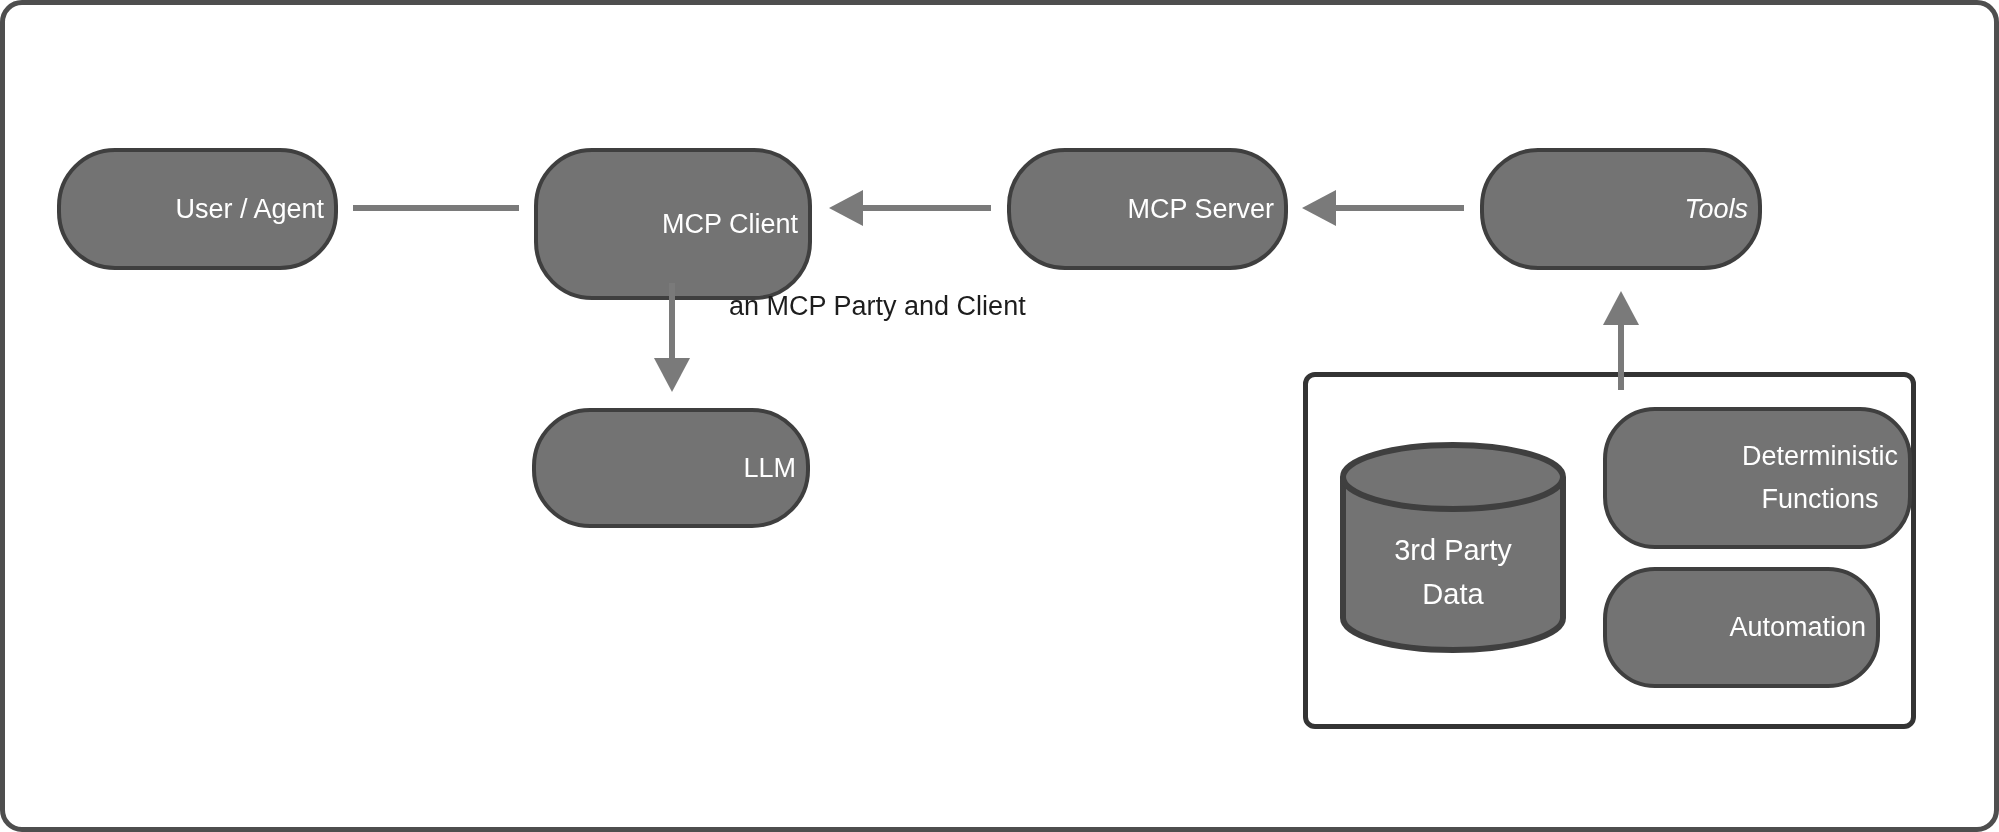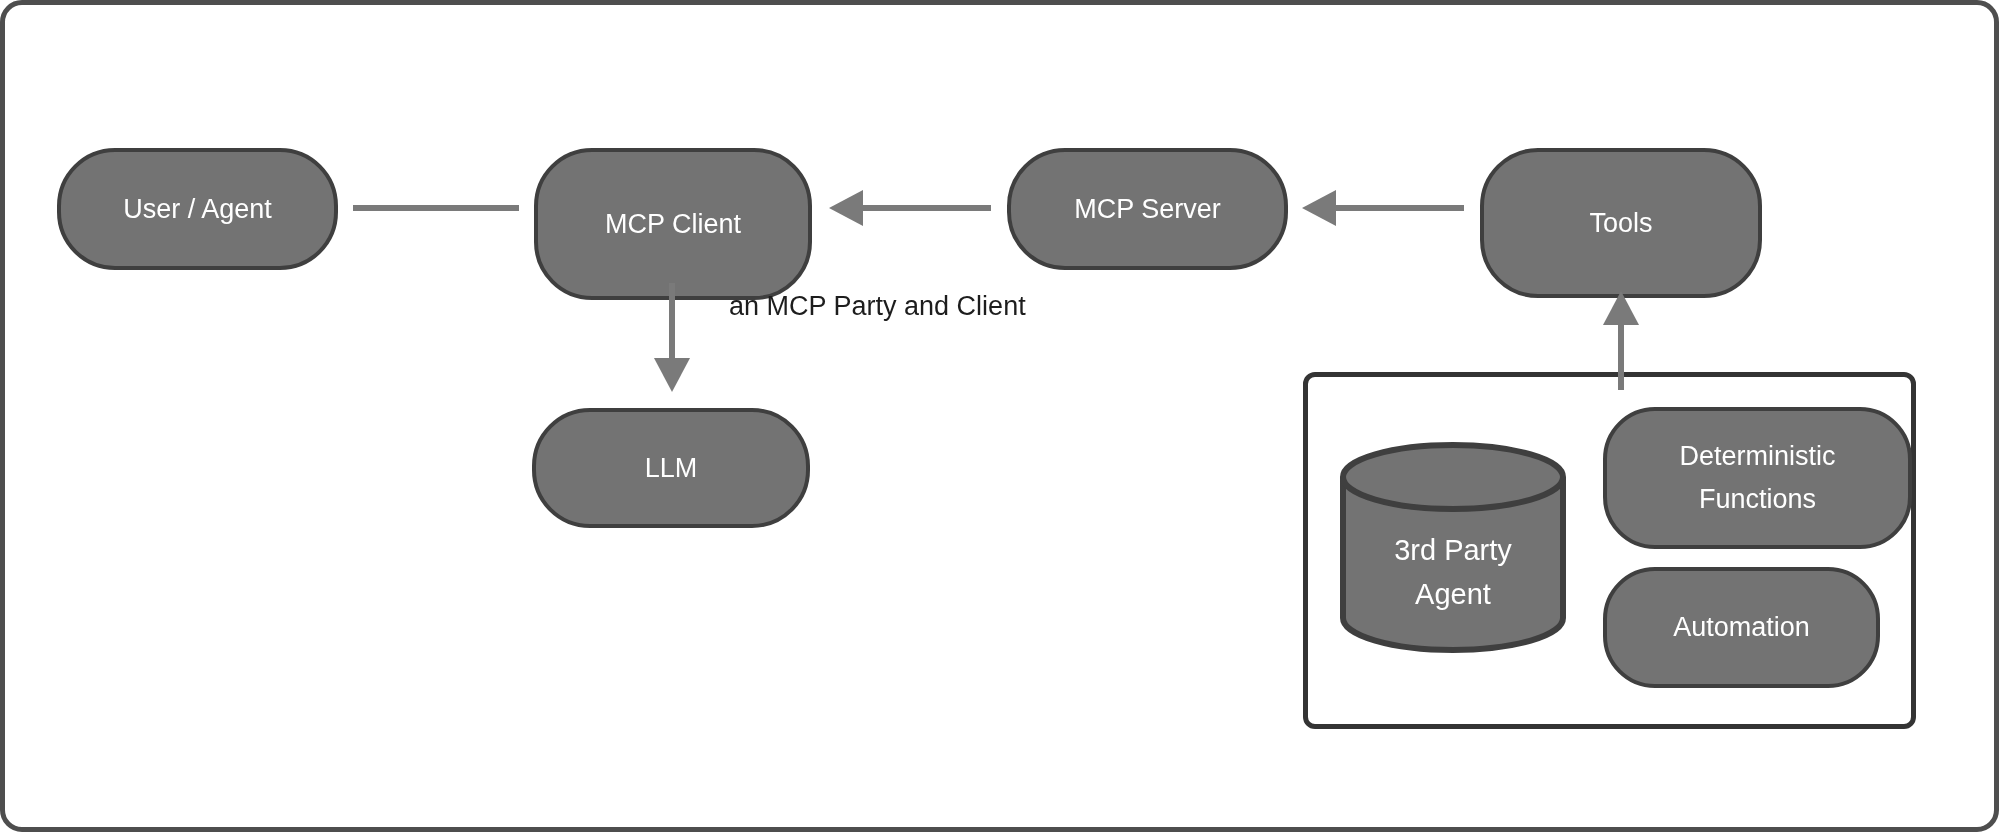--- a/index.html
+++ b/index.html
@@ -27,21 +27,21 @@
     position: absolute;
     box-sizing: border-box;
     background: var(--node-fill, #737373);
     border: 4px solid var(--node-border, #3f3f3f);
     border-radius: 58px;
     color: var(--node-text, #ffffff);
     font-size: 27px;
     line-height: 43px;
     display: flex;
     align-items: center;
-    justify-content: center;
+    justify-content: flex-end;
     text-align: center;
     z-index: 2;
   }
   .node .node-label { padding: 0 10px; }
   .group-box {
     position: absolute;
     box-sizing: border-box;
     left: 1303px;
     top: 372px;
     width: 613px;
@@ -77,21 +77,21 @@
     color: var(--node-text, #ffffff);
     font-size: 29px;
     line-height: 44px;
     text-align: center;
     z-index: 6;
   }
   
   #node-user-agent   { left: 57px;   top: 148px; width: 281px; height: 122px; }
   #node-mcp-client   { left: 534px;  top: 148px; width: 278px; height: 152px; }
   #node-mcp-server   { left: 1007px; top: 148px; width: 281px; height: 122px; }
-  #node-tools        { left: 1480px; top: 148px; width: 282px; height: 150px; }
+  #node-tools        { left: 1480px; top: 148px; width: 282px; height: 122px; font-style: italic; }
   #node-llm          { left: 532px;  top: 408px; width: 278px; height: 120px; }
   #node-deterministic{ left: 1603px; top: 407px; width: 309px; height: 142px; border-radius: 52px; }
   #node-automation   { left: 1603px; top: 567px; width: 277px; height: 121px; border-radius: 52px; }
 </style>
 </head>
 <body>
 
 <div id="canvas">
 
   <div class="frame"></div>
@@ -158,16 +158,16 @@
     </g>
 
     <g>
       <line x1="1621" y1="319" x2="1621" y2="390" stroke="#7a7a7a" stroke-width="6"></line>
       <polygon points="1621,291 1603,325 1639,325" fill="#7a7a7a"></polygon>
     </g>
   </svg>
 
   <div class="cyl-label">
     <div>3rd Party</div>
-    <div>Agent</div>
+    <div>Data</div>
   </div>
 
 </div>
 
 </body></html>

